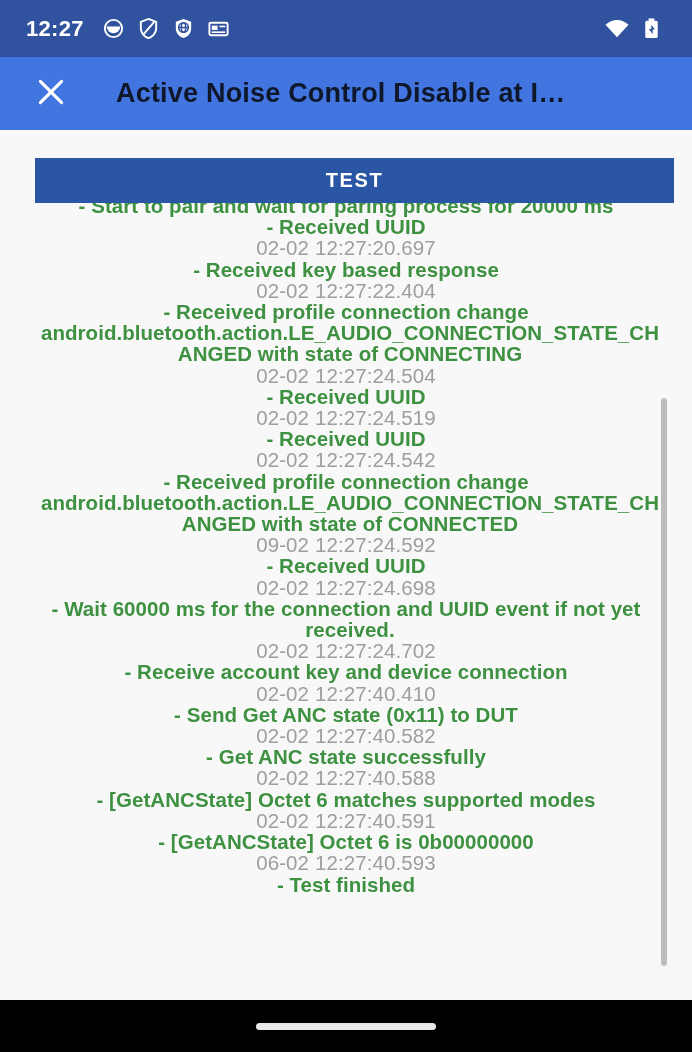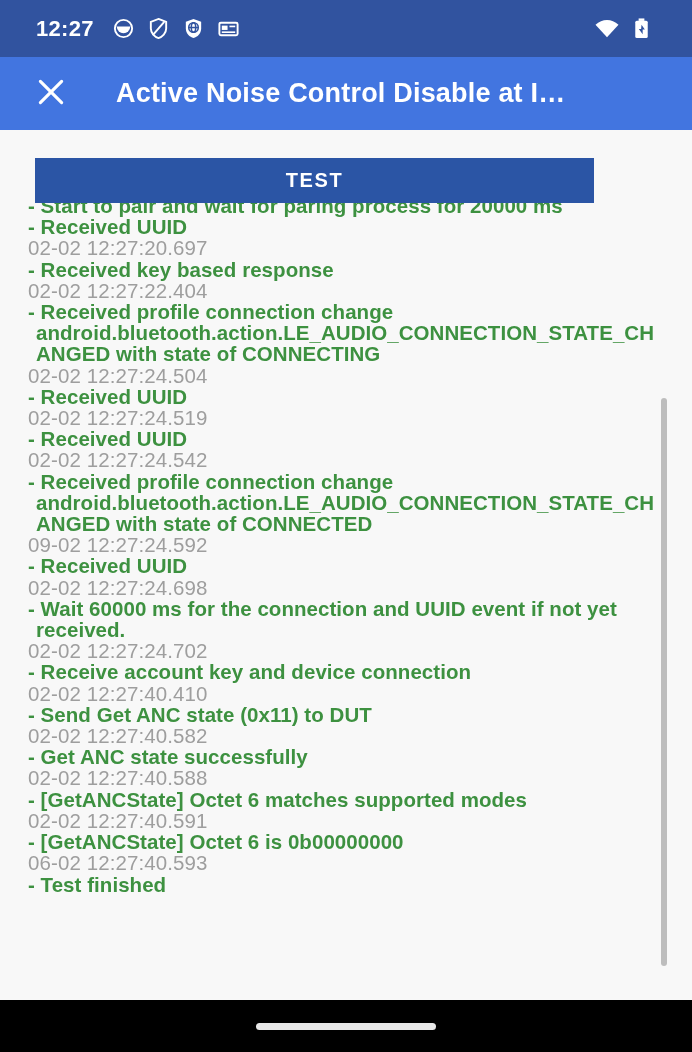--- a/index.html
+++ b/index.html
@@ -20,21 +20,21 @@
 
   
   #status-bar {
     position: absolute;
     top: 0; left: 0;
     width: 692px;
     height: 57px;
     background: #31539f;
     display: flex;
     align-items: center;
-    padding: 0 36px;
+    padding: 0 26px;
     box-sizing: border-box;
   }
   #status-clock {
     color: #ffffff;
     font-size: 22px;
     font-weight: bold;
     letter-spacing: 0.3px;
     margin-right: 18px;
   }
   .sb-icon {
@@ -62,21 +62,21 @@
   }
   #close-btn {
     width: 42px; height: 42px;
     flex: 0 0 auto;
     display: flex;
     align-items: center;
     justify-content: center;
     cursor: pointer;
   }
   #app-title {
-    color: #ffffff;
+    color: #0f172a;
     font-size: 27px;
     font-weight: bold;
     margin-left: 44px;
     white-space: nowrap;
     overflow: hidden;
     letter-spacing: 0.2px;
   }
 
   
   #content {
@@ -84,21 +84,21 @@
     top: 130px; left: 0;
     width: 692px;
     height: 870px;
     background: #f8f8f8;
     overflow: hidden;
   }
   #test-button {
     position: absolute;
     top: 28px;
     left: 35px;
-    width: 559px;
+    width: 639px;
     height: 45px;
     background: #2b55a5;
     border: none;
     color: #ffffff;
     font-size: 20px;
     font-weight: bold;
     letter-spacing: 1.6px;
     font-family: "Liberation Sans", sans-serif;
     cursor: pointer;
     display: flex;
@@ -117,21 +117,21 @@
     overflow: hidden;
   }
   #log-list {
     position: absolute;
     top: -8px;
     left: 0;
     width: 692px;
     padding: 0 28px 0 28px;
     box-sizing: border-box;
   }
-  .log-entry { display: block; }
+  .log-entry { display: block; text-align: center; }
   .log-time {
     color: #9e9e9e;
     font-size: 20.5px;
     line-height: 21.2px;
     font-weight: normal;
     letter-spacing: 0.1px;
     display: block;
     white-space: pre-wrap;
   }
   .log-msg {

